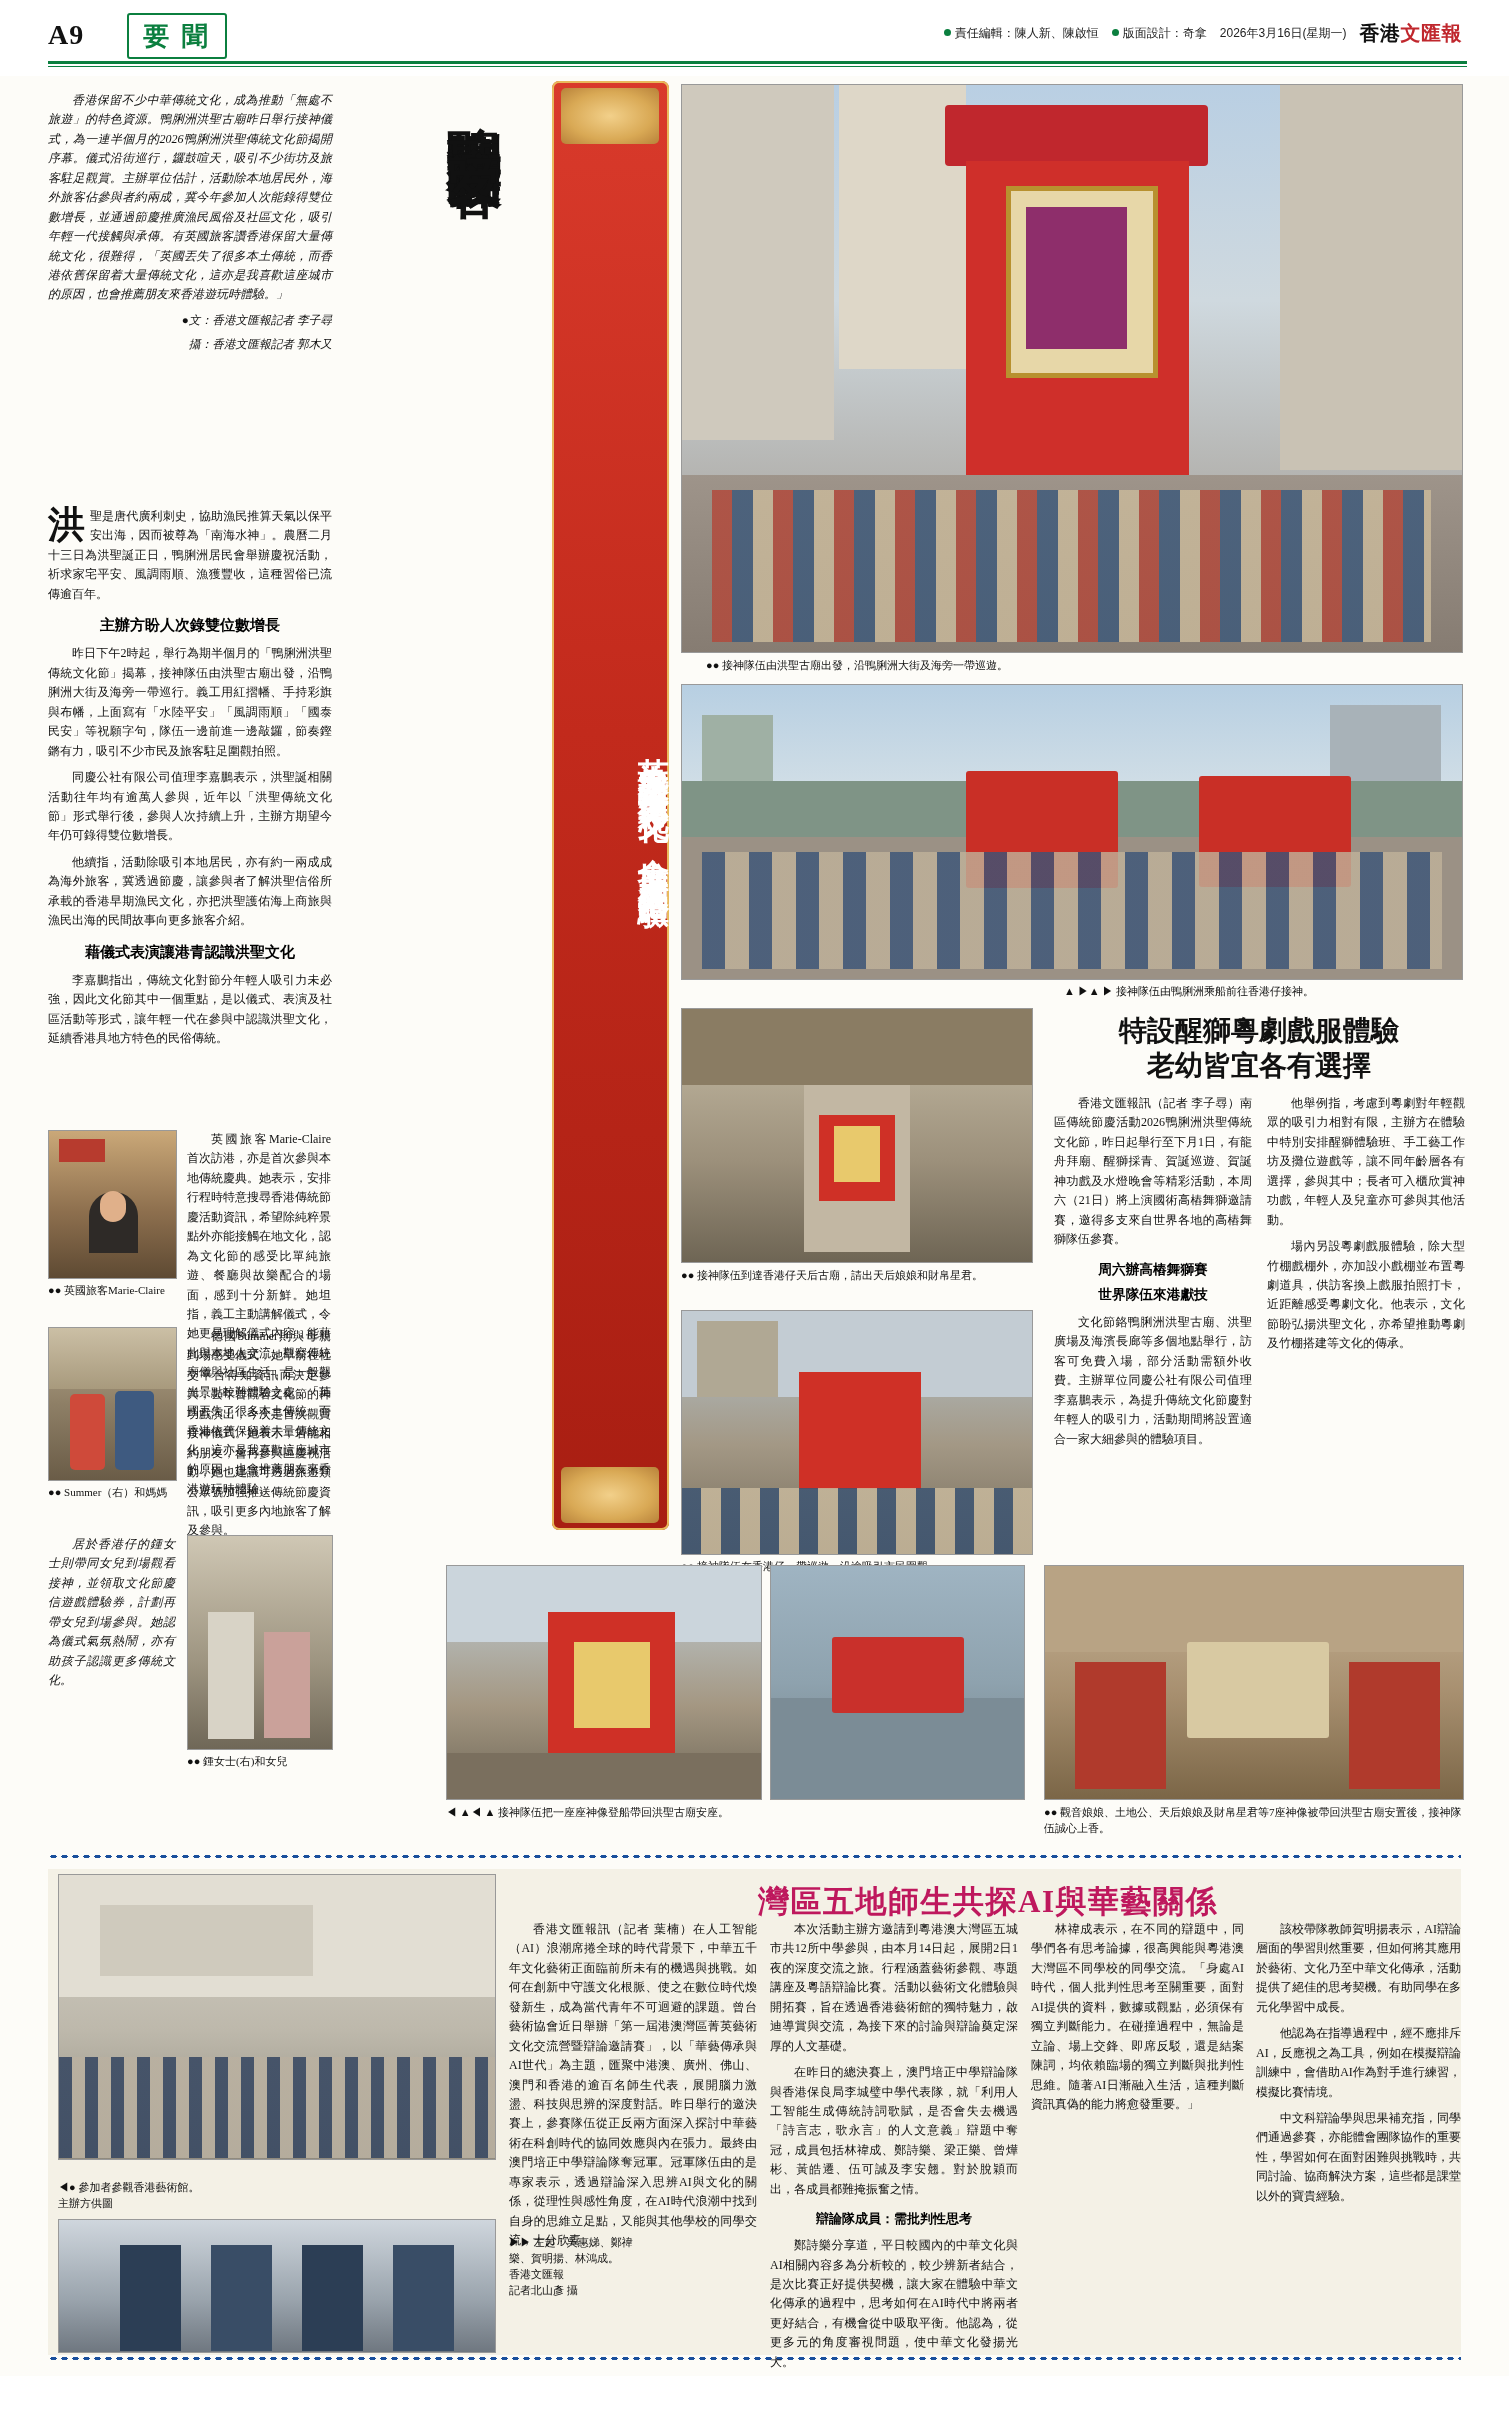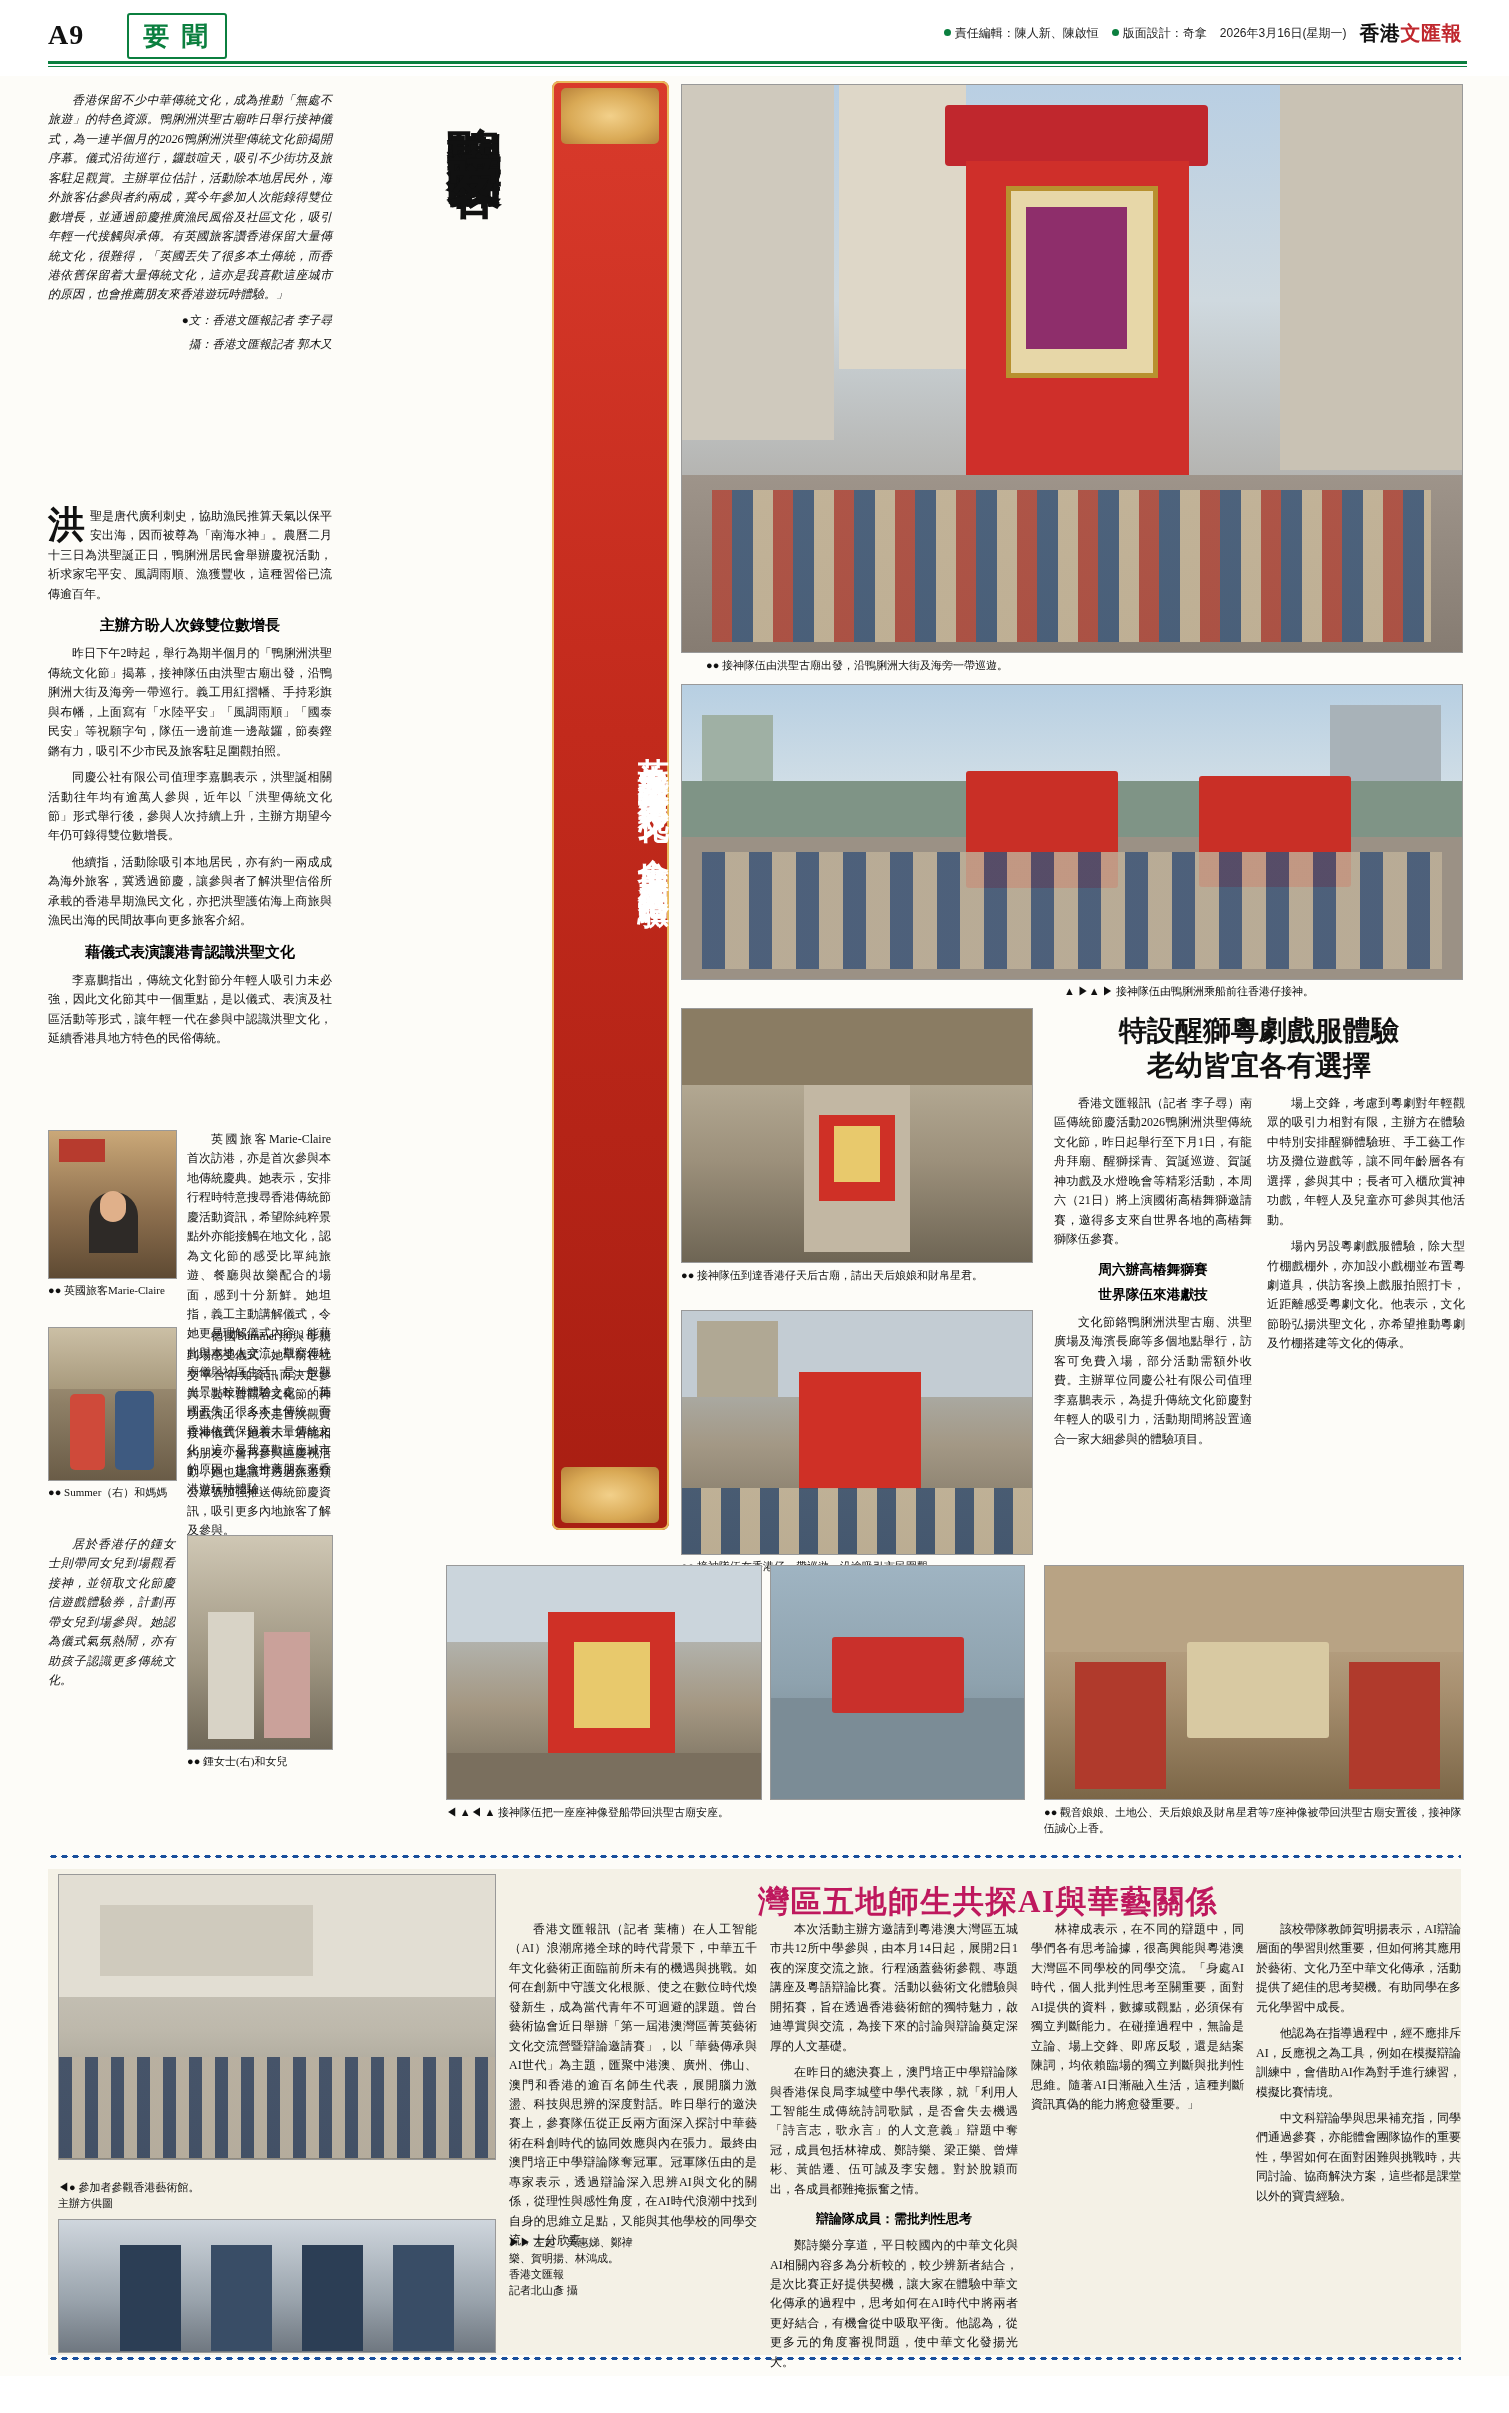--- a/index.html
+++ b/index.html
@@ -229,21 +229,21 @@
     <div>老幼皆宜各有選擇</div>
   </div>
 
   <div class="body-col" style="position:absolute;left:1054px;top:1094px;width:198px;">
     <p>香港文匯報訊（記者 李子尋）南區傳統節慶活動2026鴨脷洲洪聖傳統文化節，昨日起舉行至下月1日，有龍舟拜廟、醒獅採青、賀誕巡遊、賀誕神功戲及水燈晚會等精彩活動，本周六（21日）將上演國術高樁舞獅邀請賽，邀得多支來自世界各地的高樁舞獅隊伍參賽。</p>
     <div class="subhead" style="font-size:13.7px;">周六辦高樁舞獅賽</div>
     <div class="subhead" style="font-size:13.7px;margin-top:-4px;">世界隊伍來港獻技</div>
     <p>文化節鉻鴨脷洲洪聖古廟、洪聖廣場及海濱長廊等多個地點舉行，訪客可免費入場，部分活動需額外收費。主辦單位同慶公社有限公司值理李嘉鵬表示，為提升傳統文化節慶對年輕人的吸引力，活動期間將設置適合一家大細參與的體驗項目。</p>
   </div>
   <div class="body-col" style="position:absolute;left:1267px;top:1094px;width:198px;">
-    <p>場上交鋒，考慮到粵劇對年輕觀眾的吸引力相對有限，主辦方在體驗中特別安排醒獅體驗班、手工藝工作坊及攤位遊戲等，讓不同年齡層各有選擇，參與其中；長者可入櫃欣賞神功戲，年輕人及兒童亦可參與其他活動。</p>
+    <p>他舉例指，考慮到粵劇對年輕觀眾的吸引力相對有限，主辦方在體驗中特別安排醒獅體驗班、手工藝工作坊及攤位遊戲等，讓不同年齡層各有選擇，參與其中；長者可入櫃欣賞神功戲，年輕人及兒童亦可參與其他活動。</p>
     <p>場內另設粵劇戲服體驗，除大型竹棚戲棚外，亦加設小戲棚並布置粵劇道具，供訪客換上戲服拍照打卡，近距離感受粵劇文化。他表示，文化節盼弘揚洪聖文化，亦希望推動粵劇及竹棚搭建等文化的傳承。</p>
   </div>
 
   <div class="photo thin-border" style="left:446px;top:1565px;width:314px;height:233px;
       background:linear-gradient(180deg,#c1d2dd 0%,#a49782 60%,#6f6757 100%);">
     <div style="position:absolute;left:0;top:0;width:314px;height:76px;background:#cbd5dc;"></div>
     <div style="position:absolute;left:101px;top:46px;width:127px;height:142px;background:#cf3026;"></div>
     <div style="position:absolute;left:127px;top:76px;width:76px;height:86px;background:#e8c96c;"></div>
     <div style="position:absolute;left:0;top:187px;width:314px;height:46px;background:#7a6f5e;"></div>
   </div>

